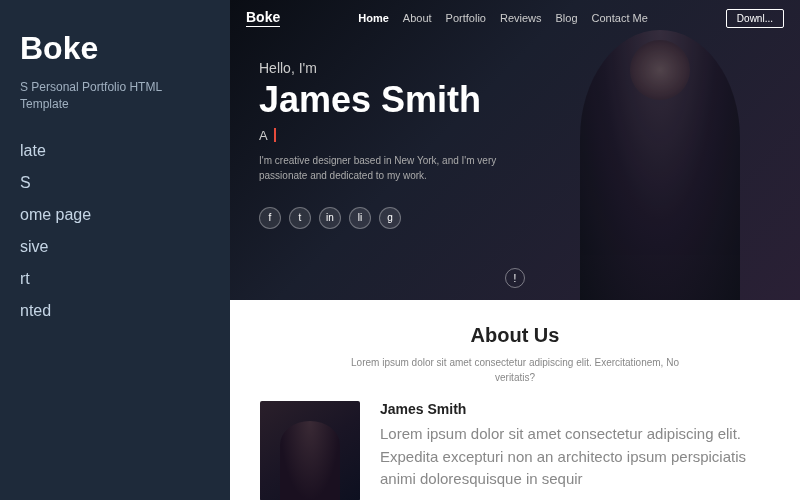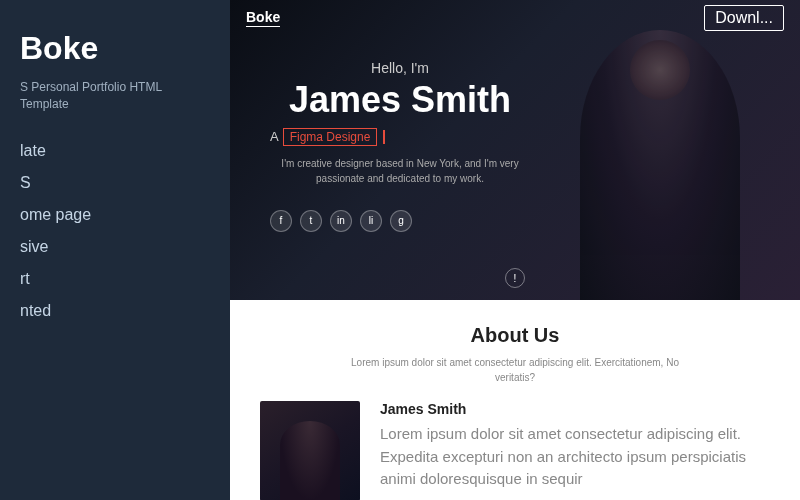--- a/index.html
+++ b/index.html
@@ -102,33 +102,32 @@
       gap: 14px;
       font-size: 11px;
       color: #ccc;
     }
     .nav-links span { cursor: pointer; }
     .nav-links .active { color: #fff; font-weight: 600; }
     .nav-download {
       background: transparent;
       border: 1px solid #fff;
       color: #fff;
-      font-size: 16px;
+      font-size: 10px;
       padding: 3px 10px;
       border-radius: 2px;
       cursor: pointer;
     }
 
     
     .hero-content {
       position: absolute;
       top: 60px;
-      left: 40px;
+      left: 29px;
       z-index: 5;
-      text-align: center;
     }
     .hello-text {
       font-size: 14px;
       color: #ccc;
       margin-bottom: 4px;
     }
     .hero-name {
       font-size: 36px;
       font-weight: 800;
       color: #fff;
@@ -284,29 +283,36 @@
 </div>
 
 <div class="right-panel">
 
   <div class="hero">
     <div class="hero-bg"></div>
     <div class="hero-person"></div>
 
     <div class="top-nav">
       <div class="nav-logo">Boke</div>
+      <div class="nav-links">
+        <span class="active">Home</span>
+        <span>About</span>
+        <span>Portfolio</span>
+        <span>Reviews</span>
+        <span>Blog</span>
+        <span>Contact Me</span>
+      </div>
       <button class="nav-download">Downl...</button>
     </div>
 
     <div class="hero-content">
       <div class="hello-text">Hello, I'm</div>
       <div class="hero-name">James Smith</div>
       <div class="hero-role">
         <span class="role-prefix">A</span>
-        <span class="role-name">Figma Designe</span>
         <span class="cursor-bar"></span>
       </div>
       <div class="hero-desc">I'm creative designer based in New York, and I'm very passionate and dedicated to my work.</div>
       <div class="social-icons">
         <div class="social-icon">f</div>
         <div class="social-icon">t</div>
         <div class="social-icon">in</div>
         <div class="social-icon">li</div>
         <div class="social-icon">g</div>
       </div>

